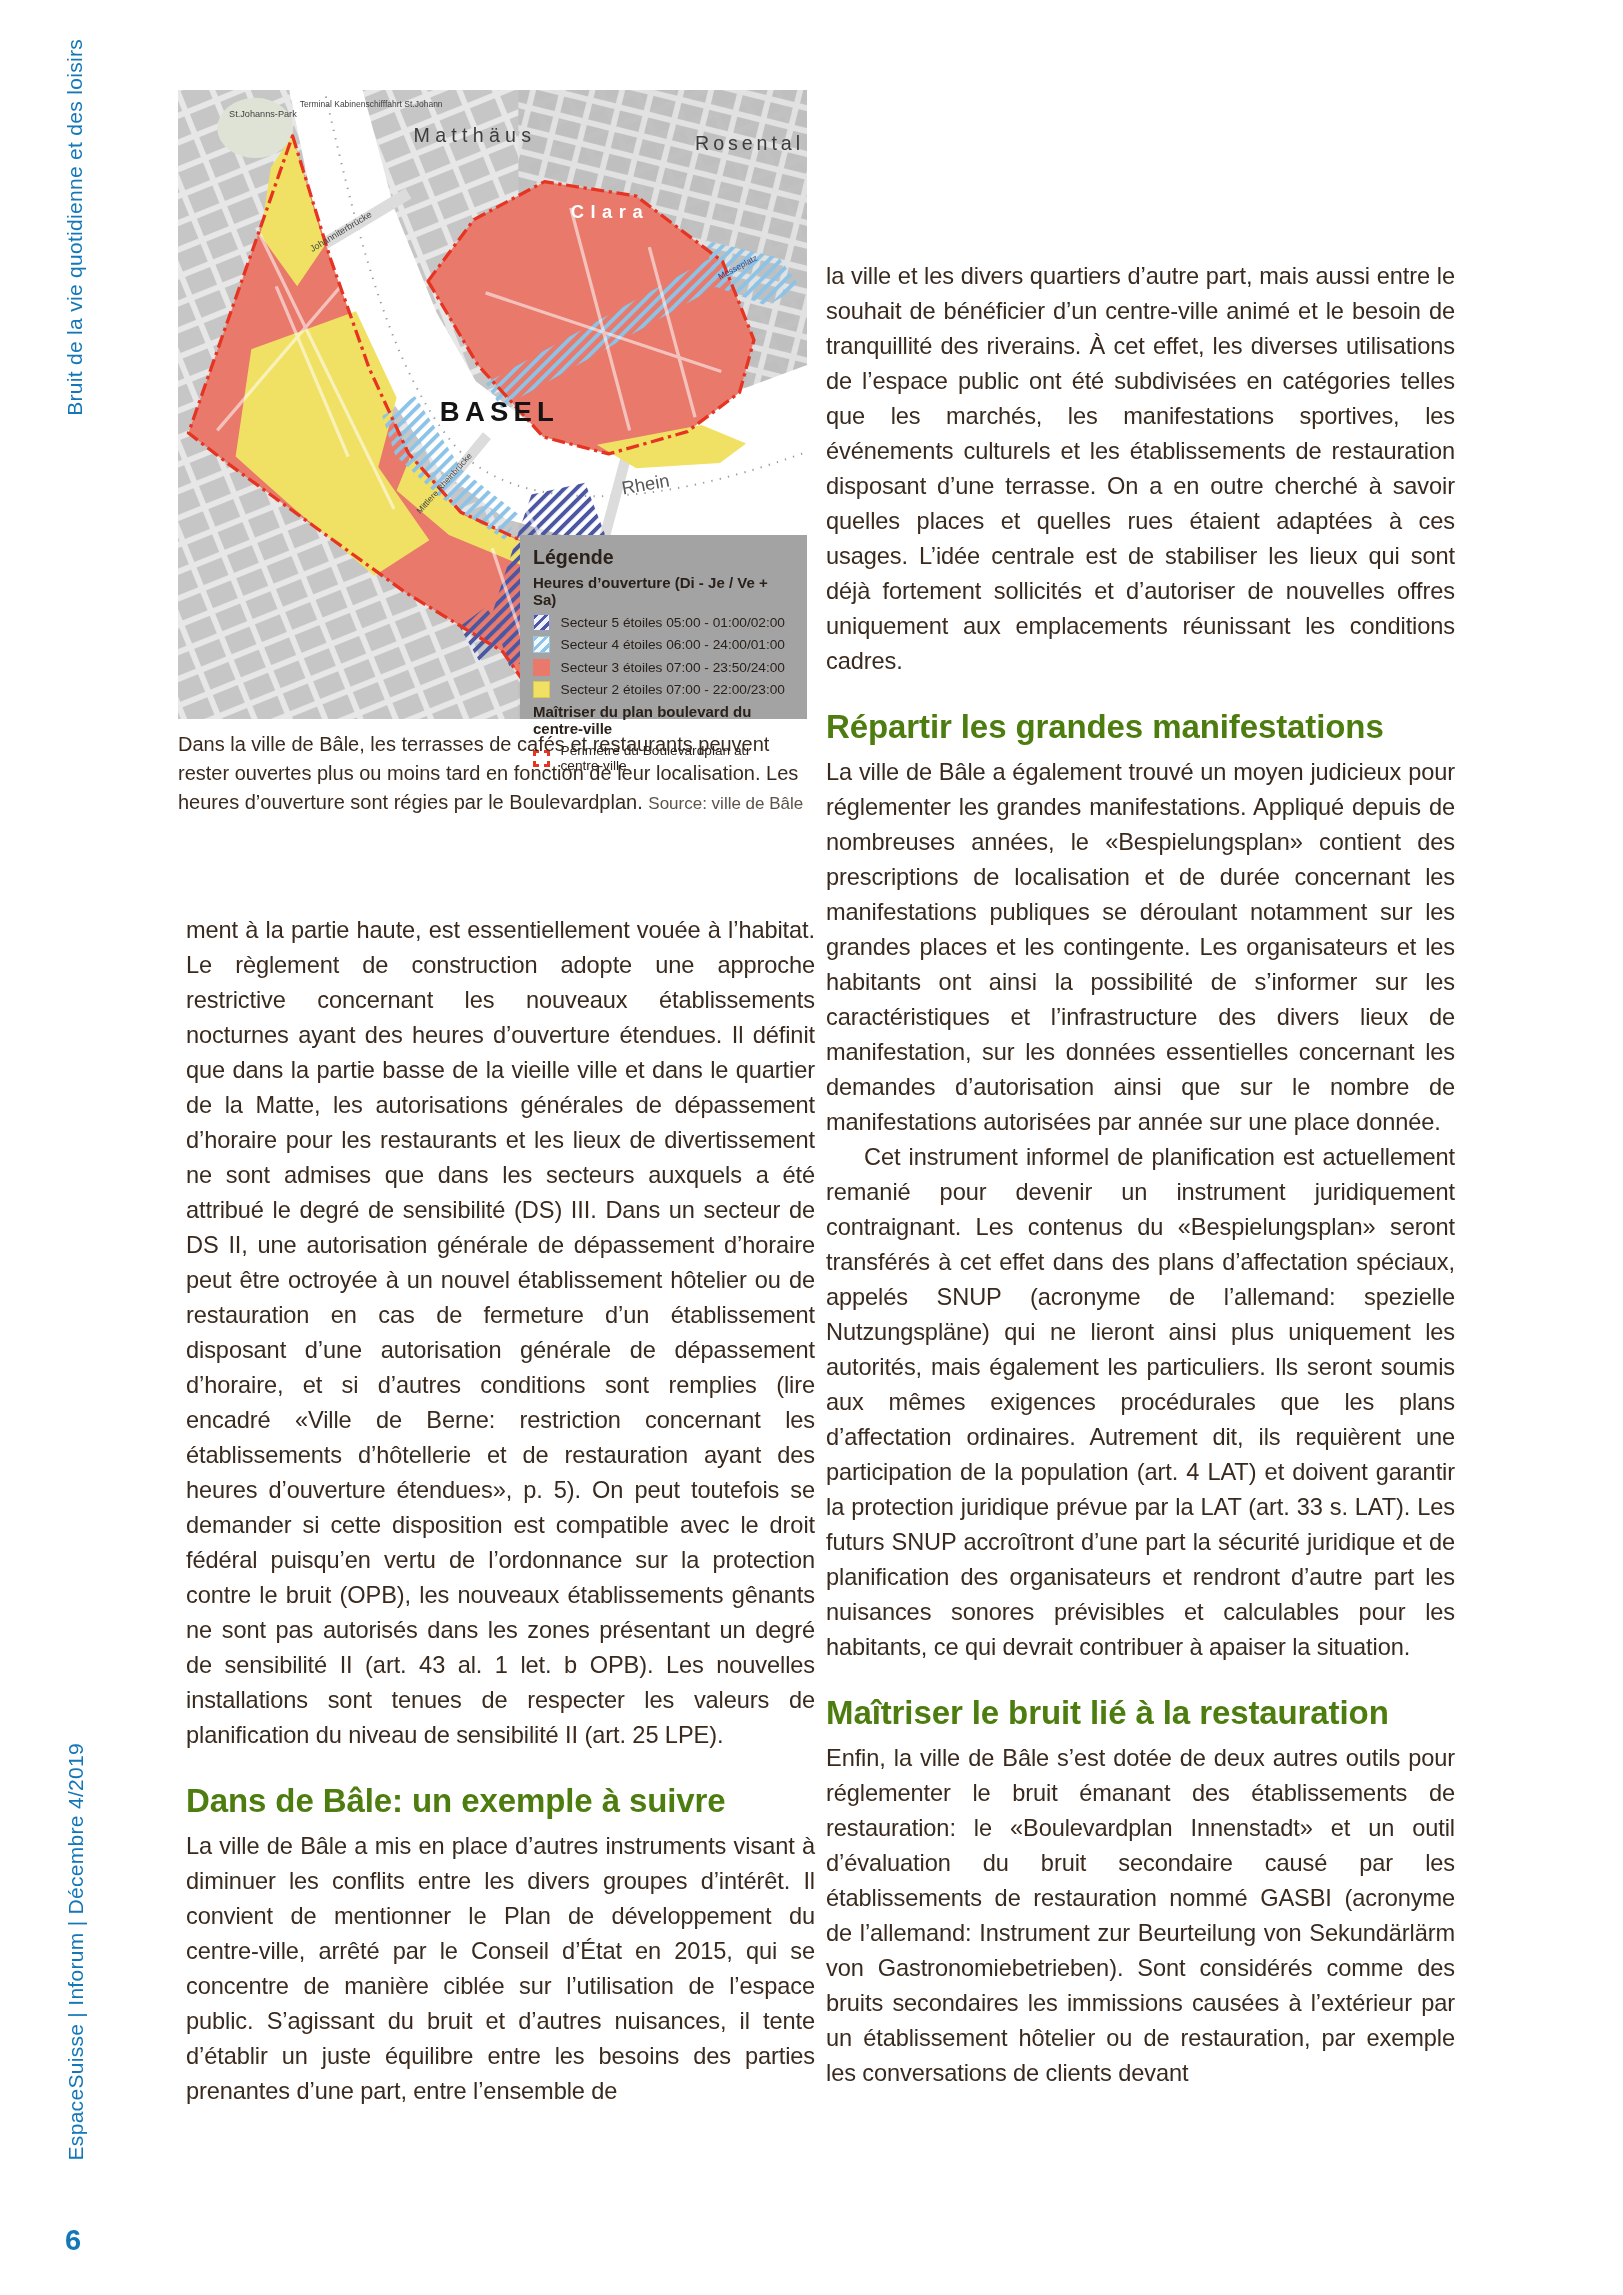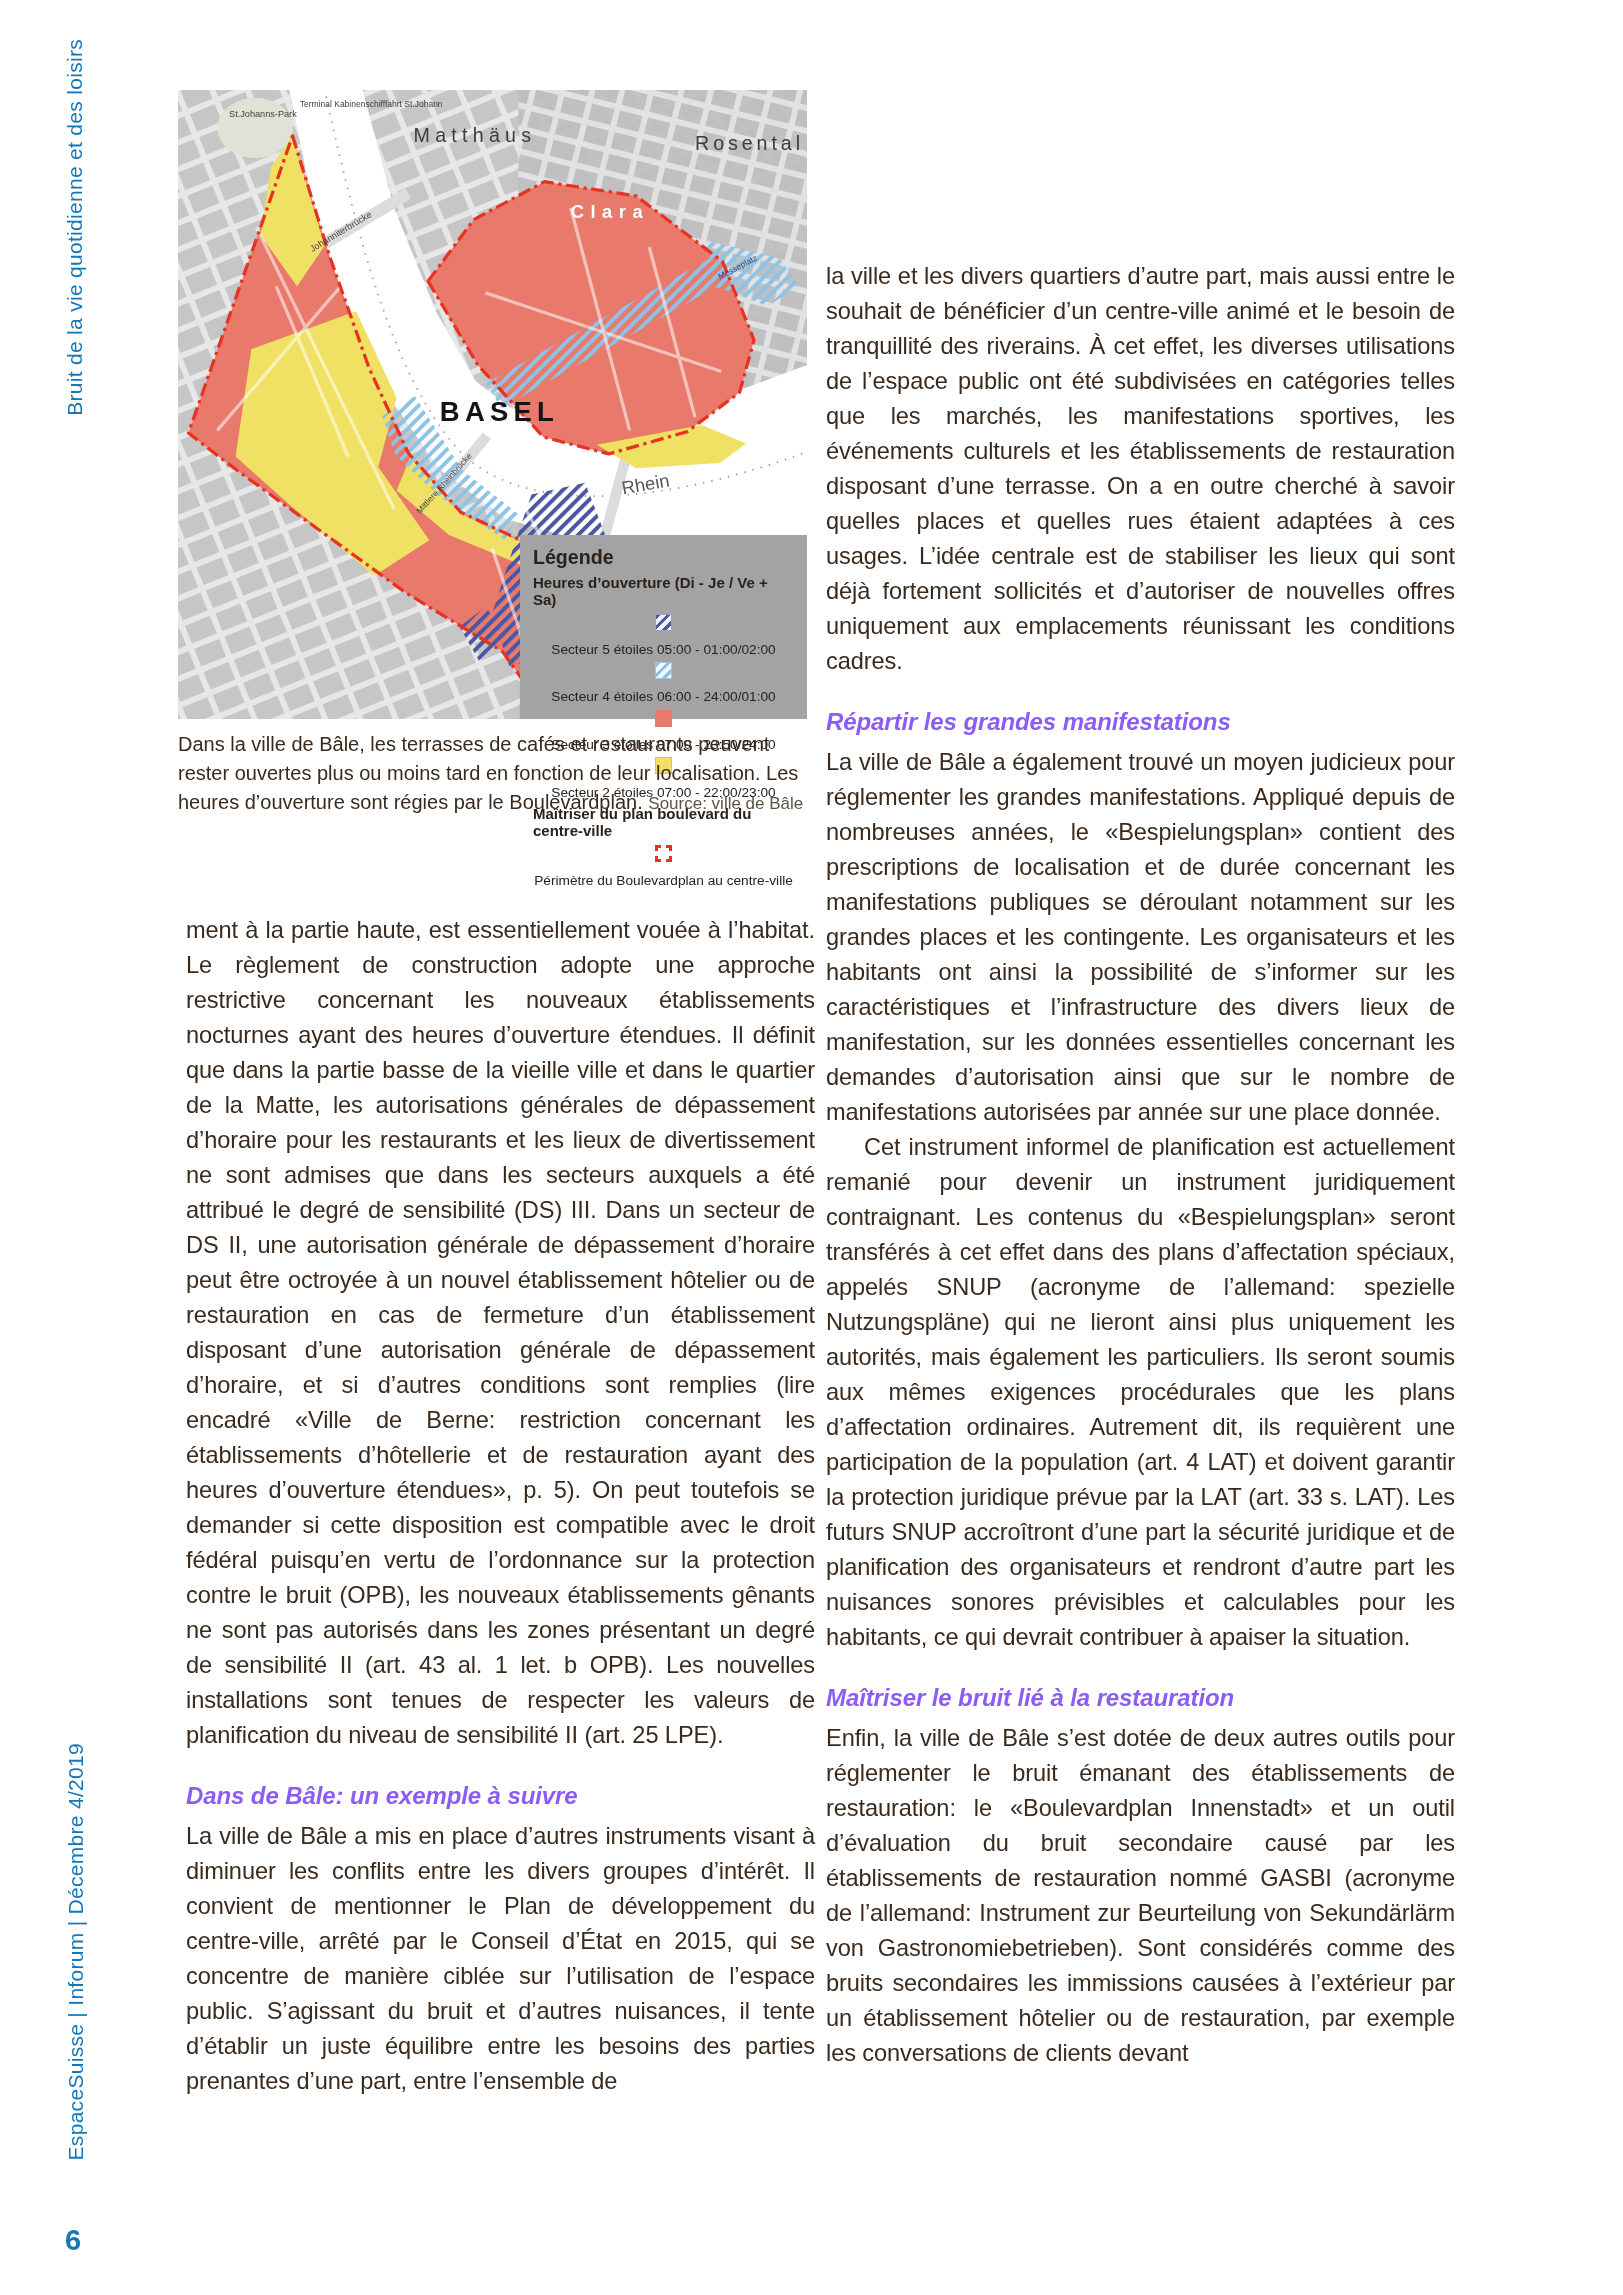--- a/index.html
+++ b/index.html
@@ -21,21 +21,21 @@
   
   .figure{position:absolute;left:178px;top:90px;width:629px;height:629px;}
   .figure svg{display:block;width:629px;height:629px;}
   .legend{
     position:absolute;left:342px;top:445px;width:287px;height:184px;
     background:#a3a3a3;box-sizing:border-box;padding:10.5px 13px 6.5px 13px;
     color:#2a211a;
   }
   .legend-title{font-size:19.6px;font-weight:800;margin:0 0 5.2px 0;}
   .legend-sub{font-size:15px;font-weight:800;margin:0 0 6.5px 0;}
-  .legend-row{display:flex;align-items:center;gap:10.5px;margin:0 0 5.2px 0;flex-direction:column;}
+  .legend-row{display:flex;align-items:center;gap:10.5px;margin:0 0 5.2px 0;}
   .legend-row .lbl{font-size:13.7px;}
   .swatch{width:17px;height:17px;flex:0 0 17px;box-sizing:border-box;}
   .sw-s5{background:repeating-linear-gradient(135deg,#4c57a3 0 3.3px,#eef1f9 3.3px 7.2px);border:0.7px solid #99a1c9;}
   .sw-s4{background:repeating-linear-gradient(135deg,#8cc3e6 0 3.3px,#f2f9fe 3.3px 7.2px);border:0.7px solid #9fc6de;}
   .sw-s3{background:#e8796b;}
   .sw-s2{background:#f0e164;border:0.7px solid #d9ca4e;}
   .sw-perim{width:17px;height:17px;flex:0 0 17px;box-sizing:border-box;border:3.3px dashed #e63322;background:#fff;}
   
   .caption{
     position:absolute;left:178px;top:730px;width:629px;
@@ -45,23 +45,22 @@
   
   .col{position:absolute;width:629px;color:#3a2a1e;}
   .col-left{left:178px;top:913px;margin-left:8px;}
   .col-right{left:826px;top:259px;}
   p.body{
     font-size:23.6px;line-height:35px;text-align:justify;margin:0;
     hyphens:auto;-webkit-hyphens:auto;letter-spacing:-0.1px;
   }
   p.indent{text-indent:38px;}
   h2.section{
-    font-size:24px;font-weight:700;color:#8b5cf6;margin:29px 0 9.2px 0;
+    font-size:33px;font-weight:700;color:#4d7c0f;margin:29px 0 9.2px 0;
     letter-spacing:-0.1px;
-    font-style:italic;
   }
   h2.first{margin-top:29px;}
 </style>
 </head>
 <body>
 
 <div class="page">
 
   <div class="vtext vtext-top">Bruit de la vie quotidienne et des loisirs</div>
   <div class="vtext vtext-bottom">EspaceSuisse | Inforum | Décembre 4/2019</div>

